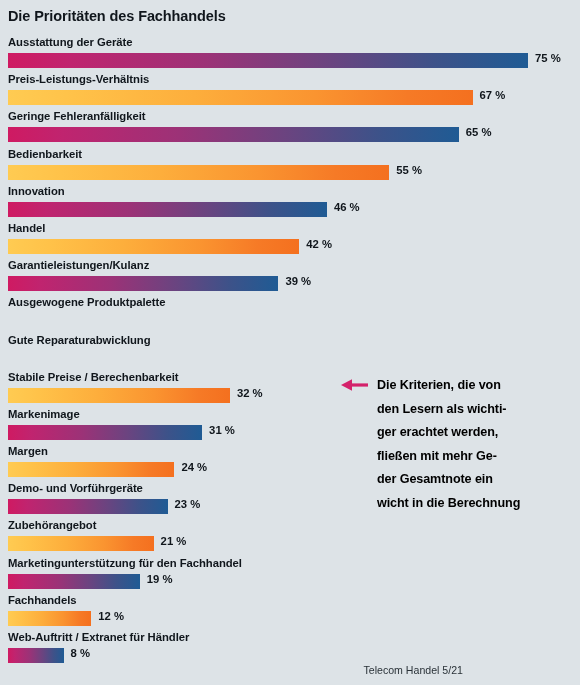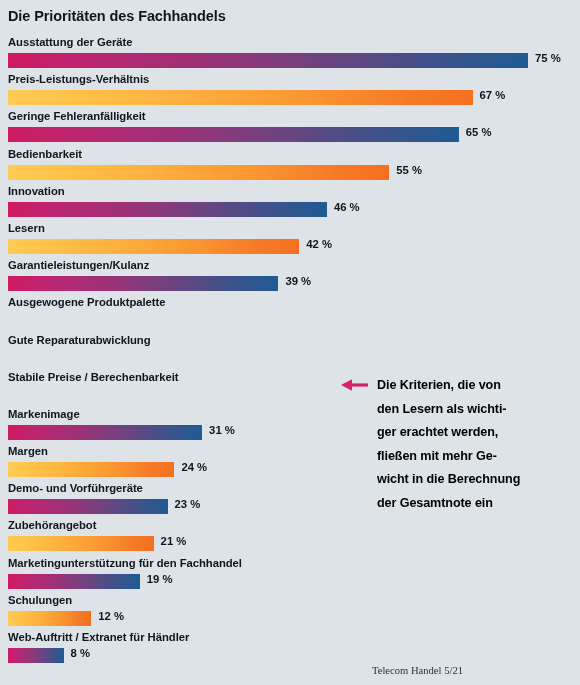--- a/index.html
+++ b/index.html
@@ -105,21 +105,20 @@
     display: block;
     white-space: nowrap;
   }
   .source {
     position: absolute;
     right: 9px;
     bottom: 9px;
     font-size: 10.6px;
     color: #2a3238;
     white-space: nowrap;
-    font-family: Liberation Serif, serif;
   }
 </style>
 </head>
 <body>
 
 <div class="page">
 
   <div class="chart-title">Die Prioritäten des Fachhandels</div>
 
   <div class="rows">
@@ -152,41 +151,45 @@
         </div>
       </div>
       <div class="row">
         <div class="row-label">Innovation</div>
         <div class="bar-line">
           <div class="bar magenta" style="width: 318.9px;"></div>
           <div class="bar-value">46 %</div>
         </div>
       </div>
       <div class="row">
-        <div class="row-label">Lesern</div>
+        <div class="row-label">Handel</div>
         <div class="bar-line">
           <div class="bar orange" style="width: 291.2px;"></div>
           <div class="bar-value">42 %</div>
         </div>
       </div>
       <div class="row">
         <div class="row-label">Garantieleistungen/Kulanz</div>
         <div class="bar-line">
           <div class="bar magenta" style="width: 270.4px;"></div>
           <div class="bar-value">39 %</div>
         </div>
       </div>
       <div class="row">
         <div class="row-label">Ausgewogene Produktpalette</div>
       </div>
       <div class="row">
         <div class="row-label">Gute Reparaturabwicklung</div>
       </div>
       <div class="row">
         <div class="row-label">Stabile Preise / Berechenbarkeit</div>
+        <div class="bar-line">
+          <div class="bar orange" style="width: 221.9px;"></div>
+          <div class="bar-value">32 %</div>
+        </div>
       </div>
       <div class="row">
         <div class="row-label">Markenimage</div>
         <div class="bar-line">
           <div class="bar magenta" style="width: 194.1px;"></div>
           <div class="bar-value">31 %</div>
         </div>
       </div>
       <div class="row">
         <div class="row-label">Margen</div>
@@ -210,21 +213,21 @@
         </div>
       </div>
       <div class="row">
         <div class="row-label">Marketingunterstützung für den Fachhandel</div>
         <div class="bar-line">
           <div class="bar magenta" style="width: 131.7px;"></div>
           <div class="bar-value">19 %</div>
         </div>
       </div>
       <div class="row">
-        <div class="row-label">Schulungen</div>
+        <div class="row-label">Fachhandels</div>
         <div class="bar-line">
           <div class="bar orange" style="width: 83.2px;"></div>
           <div class="bar-value">12 %</div>
         </div>
       </div>
       <div class="row">
         <div class="row-label">Web-Auftritt / Extranet für Händler</div>
         <div class="bar-line">
           <div class="bar magenta" style="width: 55.5px;"></div>
           <div class="bar-value">8 %</div>
@@ -235,20 +238,20 @@
   <div class="annotation">
     <svg class="annot-arrow" viewBox="0 0 28 14">
       <line x1="27" y1="7" x2="8" y2="7" stroke="#d4226b" stroke-width="3.2"></line>
       <polygon points="0,7 11,1.2 11,12.8" fill="#d4226b"></polygon>
     </svg>
     <div class="annot-text">
         <span class="ln">Die Kriterien, die von</span>
         <span class="ln">den Lesern als wichti-</span>
         <span class="ln">ger erachtet werden,</span>
         <span class="ln">fließen mit mehr Ge-</span>
+        <span class="ln">der Gesamtnote ein</span>
         <span class="ln">wicht in die Berechnung</span>
-        <span class="ln">der Gesamtnote ein</span>
       </div>
   </div>
 
   <div class="source">Telecom Handel 5/21</div>
 
 </div>
 
 </body></html>

